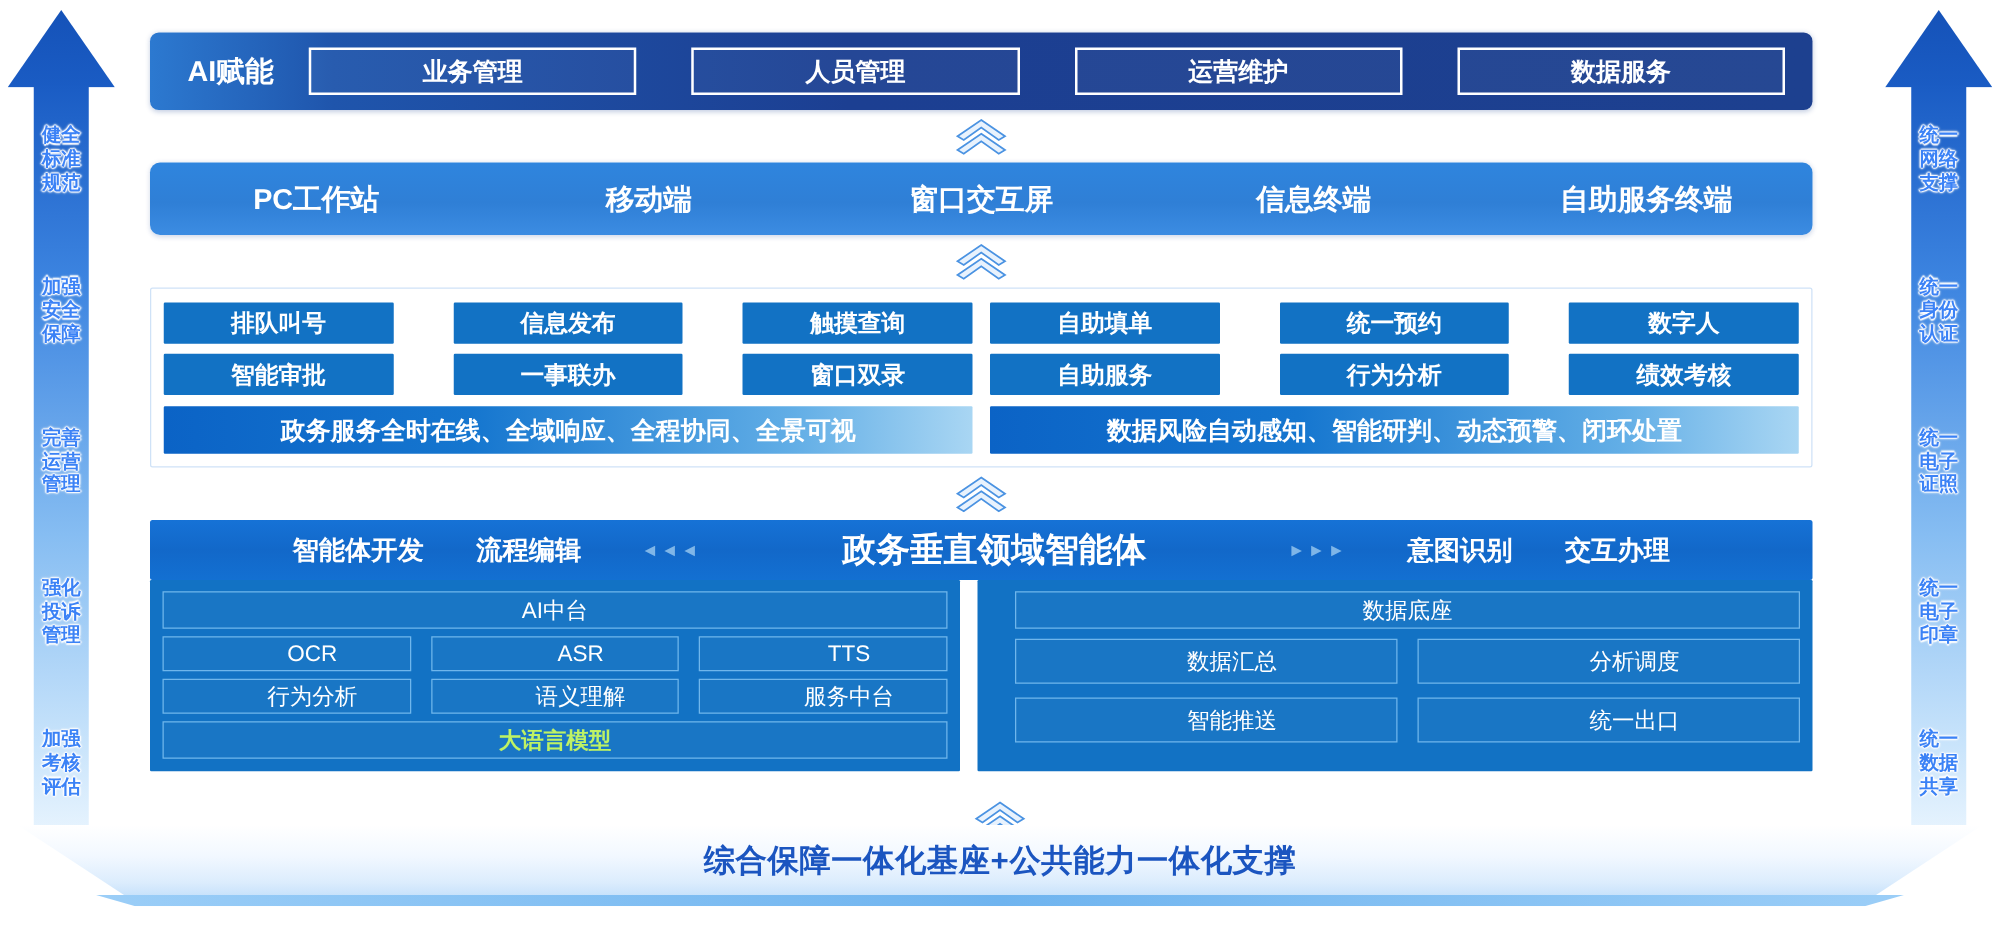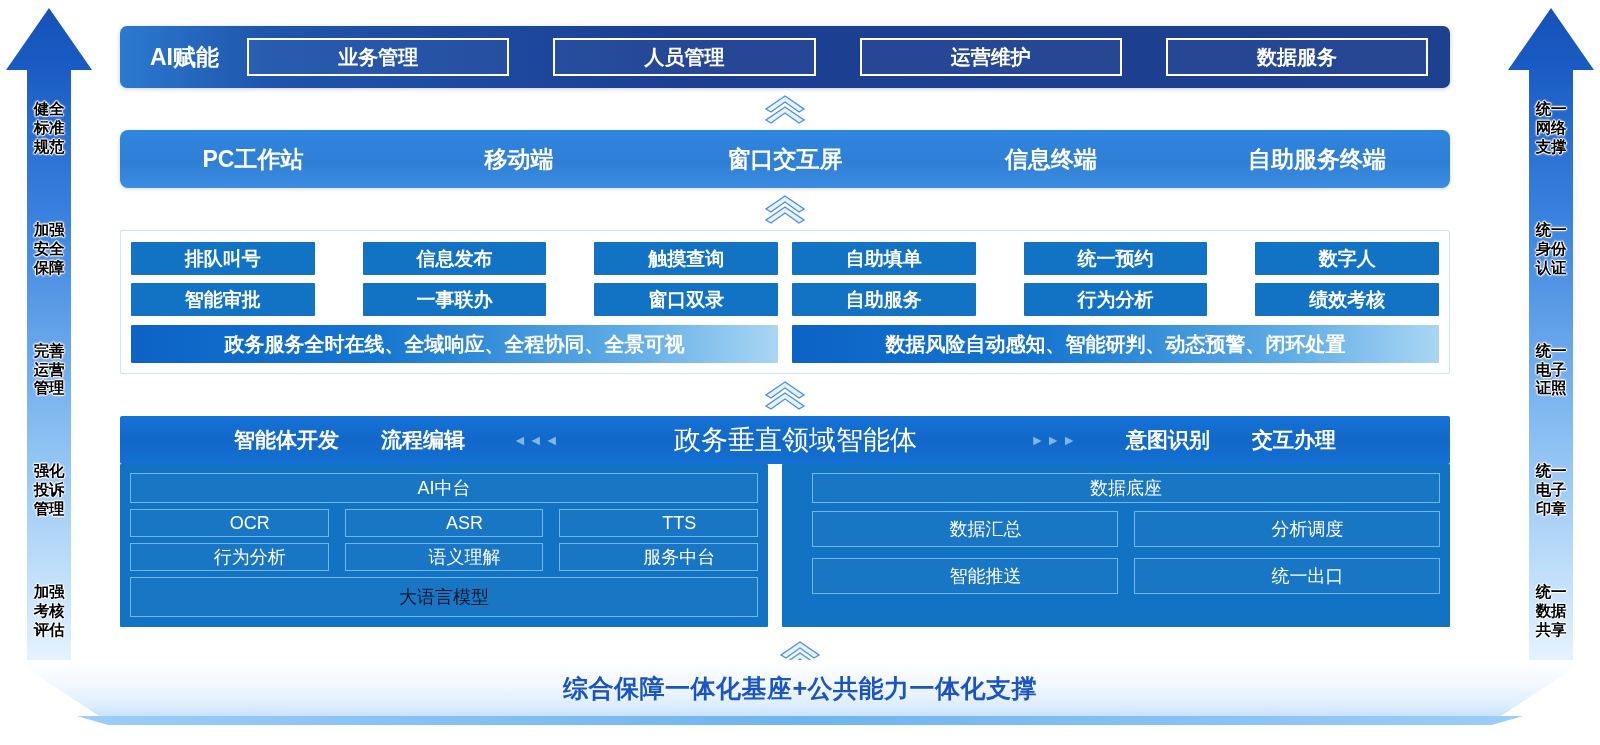--- a/index.html
+++ b/index.html
@@ -38,21 +38,21 @@
     width: 44px; height: 560px;
     display: flex; flex-direction: column;
     justify-content: space-between;
     align-items: center;
     padding: 4px 0 16px 0;
   }
   .side-label {
     font-size: 15.5px;
     font-weight: bold;
     line-height: 1.22;
-    color: #000000;
+    color: #3b82f6;
     text-align: center;
     width: 40px;
     word-break: break-all;
     text-shadow: 0 0 2px #ffffff, 0 0 3px #ffffff, 1px 0 1px #fff, -1px 0 1px #fff, 0 1px 1px #fff, 0 -1px 1px #fff;
     letter-spacing: -0.2px;
   }
 
   
   .platform {
     position: absolute;
@@ -173,21 +173,21 @@
   }
   .bar-agent .sm {
     color: #ffffff; font-size: 21px; font-weight: bold;
     white-space: nowrap;
   }
   .bar-agent .arrows {
     color: #7fb6e8; font-size: 14px; letter-spacing: 2px;
     white-space: nowrap;
   }
   .bar-agent .big {
-    color: #ffffff; font-size: 27px; font-weight: normal;
+    color: #ffffff; font-size: 27px; font-weight: bold;
     white-space: nowrap;
   }
   .agent-spacer { flex: 1; }
 
   
   .found-row { display: flex; gap: 14px; }
   .found-block {
     flex: 1;
     background: #1272c4;
     padding: 9px 10px 10px 10px;
@@ -214,25 +214,26 @@
     height: 28px;
     border: 1px solid #6fb6ec;
     color: #ffffff; font-size: 18px;
     display: flex; align-items: center; justify-content: center;
     background: rgba(255,255,255,0.03);
     padding-left: 41px;
   }
   .found-cell.tall { height: 36px; }
   .found-foot {
     margin-top: 6px;
-    height: 40px;
+    height: 30px;
     border: 1px solid #6fb6ec;
-    color: #0f172a; font-size: 18px;
+    color: #bef264; font-size: 18px;
     display: flex; align-items: center; justify-content: center;
     background: rgba(255,255,255,0.03);
+    font-weight: bold;
   }
   .found-block.right { padding-left: 30px; }
 </style>
 </head>
 <body>
 
 <div id="stage">
 
   <div class="side-arrow left">
     <div class="head"></div>

